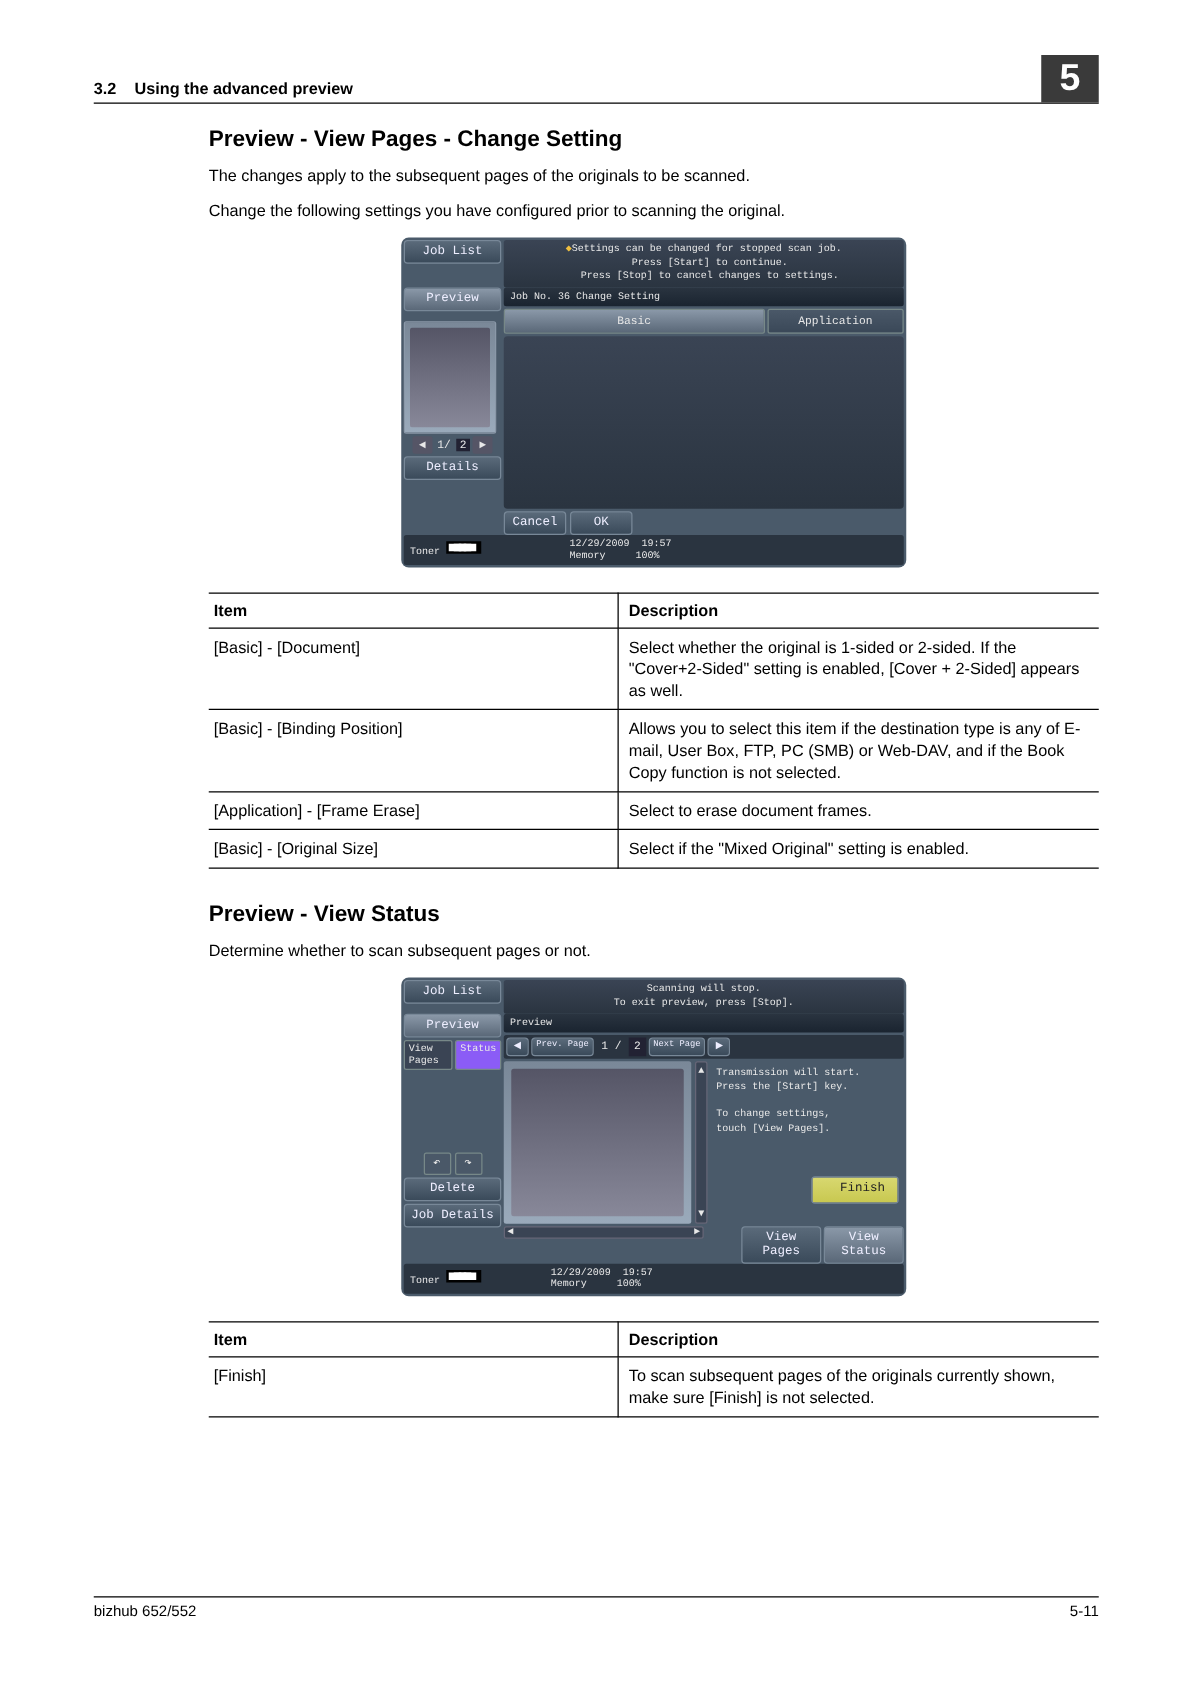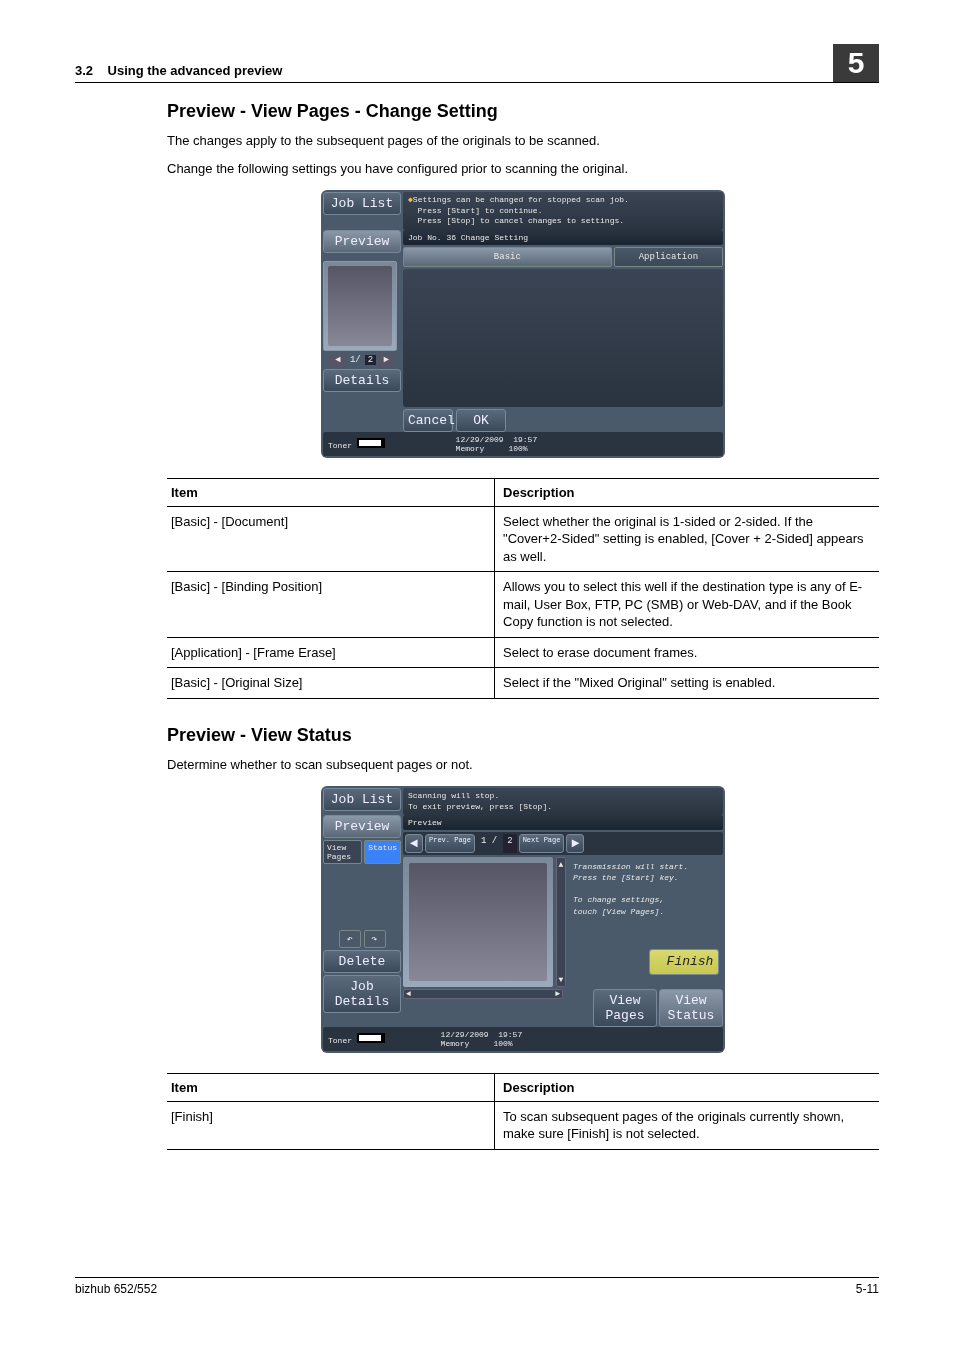--- a/index.html
+++ b/index.html
@@ -49,31 +49,32 @@
   }
   .mfp-row { display: flex; gap: 2px; }
   .mfp-left { width: 78px; display:flex; flex-direction:column; gap:2px; }
   .mfp-right { flex:1; display:flex; flex-direction:column; gap:2px; }
   .mfp-btn {
     background: linear-gradient(#5a6a7a, #3a4a5a);
     border: 1px solid #788898;
     border-radius: 3px;
     text-align: center;
     padding: 3px 4px;
-    font-size: 13px;
+    font-size: 10px;
     color:#eef;
   }
   .mfp-btn.hl { background: linear-gradient(#8a98a8,#5a6878); }
   .mfp-btn.yel { background: linear-gradient(#d8d870,#c8c850); color:#222; }
   .mfp-note {
     background: linear-gradient(#3a4454,#2a3440);
     padding: 3px 5px;
     font-size: 8px;
     line-height: 1.3;
     border-radius: 2px;
+    text-align: center;
   }
   .mfp-bar {
     background: linear-gradient(#2a3440,#1a2430);
     padding: 3px 5px;
     font-size: 8px;
     border-radius: 2px;
   }
   .mfp-panel {
     background: linear-gradient(#3a4454, #2a3440);
     border-radius: 3px;
@@ -129,27 +130,27 @@
 
   .page-footer {
     position:absolute;
     left:75px; right:75px; bottom:54px;
     border-top:1px solid #000;
     display:flex; justify-content:space-between;
     font-size:12px; padding-top:4px;
   }
   .sidetabs { display:flex; gap:2px;}
   .sidetabs .stab { font-size:8px; padding:2px 3px; background:#3a4454; border:1px solid #788; border-radius:2px; }
-  .sidetabs .stab.active { background:#3b82f6; }
+  .sidetabs .stab.active { background:#8b5cf6; }
   .rotbtns { display:flex; gap:3px; justify-content:center;}
   .rotbtns .rb { width:22px; height:18px; background:#4a5868; border:1px solid #788; border-radius:2px; display:flex; align-items:center; justify-content:center; font-size:10px;}
   .viewarea { display:flex; gap:3px; }
   .viewarea .bigthumb { width:150px; height:130px; background:linear-gradient(#7a8898,#9aaabb); border-radius:2px; position:relative;}
   .viewarea .bigthumb::after{content:""; position:absolute; inset:6px; background:linear-gradient(#556,#889); border-radius:2px;}
-  .sideinfo { flex:1; font-size:8px; padding:4px; line-height:1.4;font-style:italic;}
+  .sideinfo { flex:1; font-size:8px; padding:4px; line-height:1.4;}
   .scrollv, .scrollh { background:#3a4454; border:1px solid #667; border-radius:2px;}
   .scrollv { width:10px; display:flex; flex-direction:column; justify-content:space-between; align-items:center; font-size:8px; padding:2px 0;}
   .scrollh { height:10px; display:flex; justify-content:space-between; align-items:center; font-size:8px; padding:0 2px;}
 </style>
 </head>
 <body>
 
 <div class="running-head">
   <div class="rh-left">
     <span>3.2</span>&nbsp;&nbsp;&nbsp;
@@ -218,21 +219,21 @@
       <th>Description</th>
     </tr>
       </thead>
     <tbody>
       <tr>
           <td>[Basic] - [Document]</td>
           <td>Select whether the original is 1-sided or 2-sided. If the "Cover+2-Sided" setting is enabled, [Cover + 2-Sided] appears as well.</td>
         </tr>
       <tr>
           <td>[Basic] - [Binding Position]</td>
-          <td>Allows you to select this well if the destination type is any of E-mail, User Box, FTP, PC (SMB) or Web-DAV, and if the Book Copy function is not selected.</td>
+          <td>Allows you to select this item if the destination type is any of E-mail, User Box, FTP, PC (SMB) or Web-DAV, and if the Book Copy function is not selected.</td>
         </tr>
       <tr>
           <td>[Application] - [Frame Erase]</td>
           <td>Select to erase document frames.</td>
         </tr>
       <tr>
           <td>[Basic] - [Original Size]</td>
           <td>Select if the "Mixed Original" setting is enabled.</td>
         </tr>
     </tbody>

